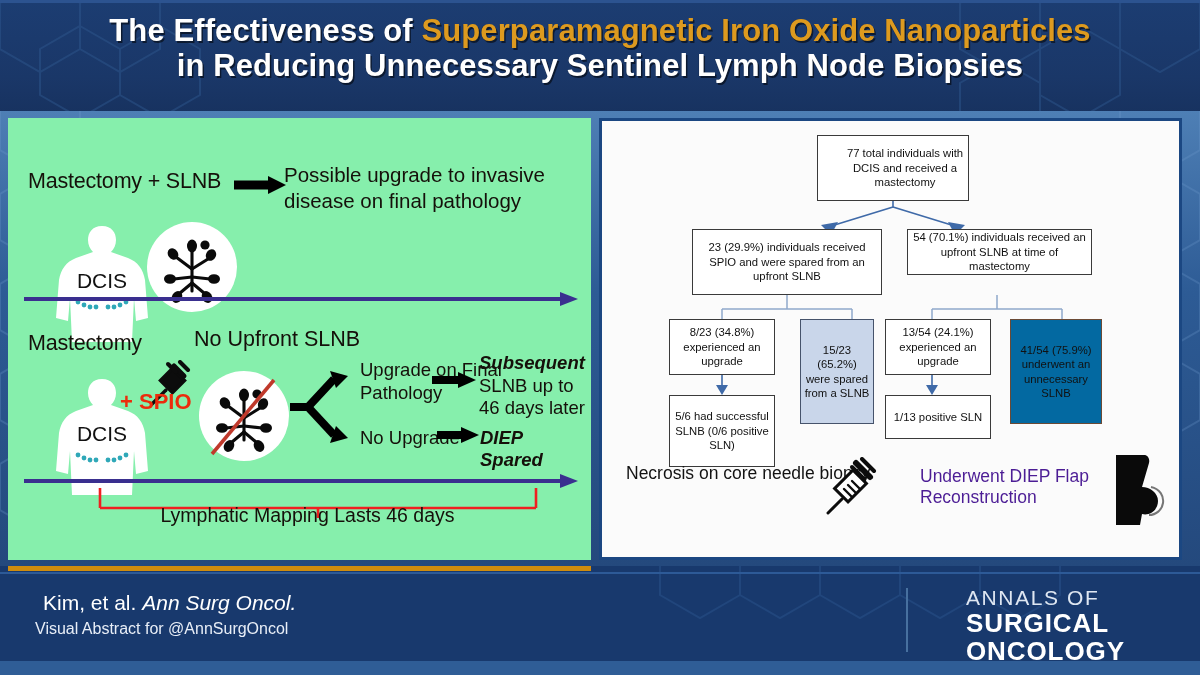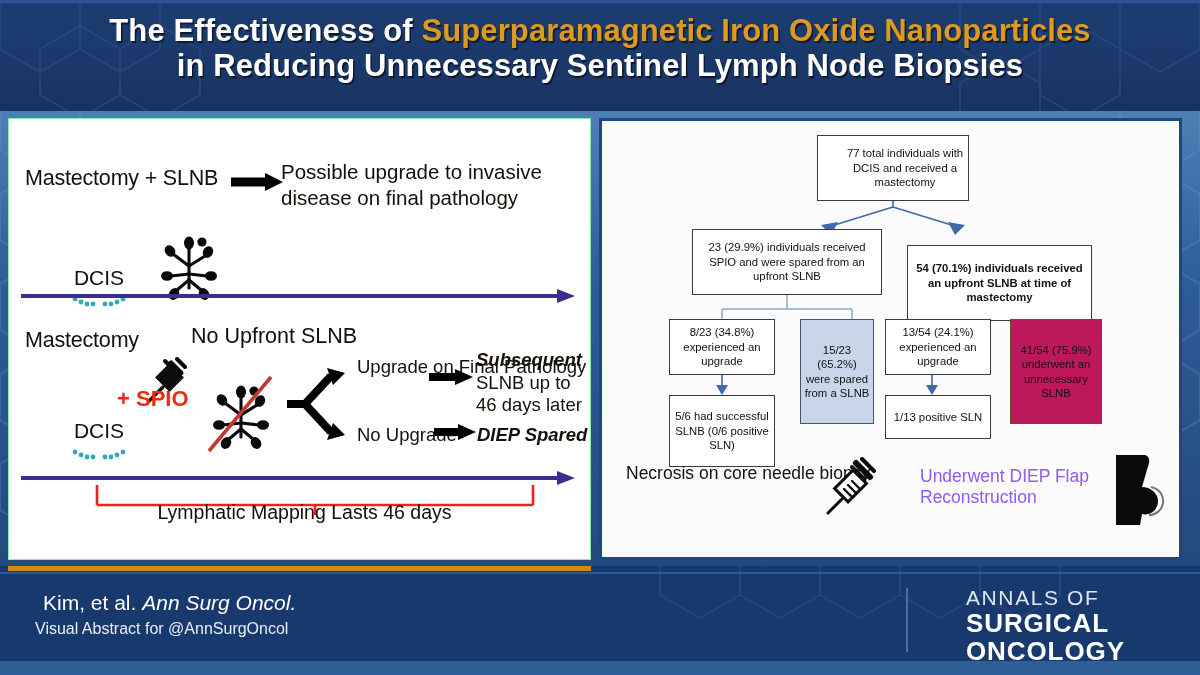--- a/index.html
+++ b/index.html
@@ -46,22 +46,22 @@
   
   #body-area {
     position: absolute; left: 0; top: 111px; width: 1200px; height: 455px;
     background: linear-gradient(180deg,#4e7fb5 0%, #2d5b95 40%, #24497d 100%);
   }
 
   
   #left-panel {
     position: absolute; left: 8px; top: 118px;
     width: 583px; height: 442px;
-    background: #ffffff;
-    border: 1px solid #86efac;
+    background: #86efac;
+    border: 4px solid #86efac;
     overflow: hidden;
   }
   .lbl { position: absolute; color: #15100a; font-weight: 500; }
   #lbl-mast-slnb { left: 16px; top: 47px; font-size: 21.5px; letter-spacing:-.2px;}
   #lbl-possible  { left: 272px; top: 40px; font-size: 20.5px; line-height: 1.28; width: 270px;}
   #lbl-mast2     { left: 16px; top: 209px; font-size: 21.5px; letter-spacing:-.2px;}
   #lbl-noupfront { left: 182px; top: 205px; font-size: 21.5px; line-height:1.18;}
   #lbl-spio      { left: 108px; top: 267px; font-size: 22px; color:#ec2b0c; font-weight:600;}
   #lbl-upgrade   { left: 348px; top: 237px; font-size: 18.5px; line-height: 1.22;}
   #lbl-noupgrade { left: 348px; top: 305px; font-size: 18.5px;}
@@ -88,27 +88,27 @@
     border: 1.4px solid #3a3a3a;
     background: #ffffff;
     display: flex; align-items: center; justify-content: center;
     text-align: center;
     font-size: 11.3px;
     line-height: 1.28;
     color: #111;
     padding: 2px 3px;
   }
   .fbox.blue { background: #c9d6ea; border-color:#46536b; }
-  .fbox.peach{ background: #be185d; border-color:#6b4a35; }
+  .fbox.peach{ background: #0369a1; border-color:#6b4a35; }
   #factors-title {
     position: absolute; left: 0; top: 312px; width: 583px; text-align: center;
     font-size: 19.5px; font-weight: bold; color: #0d0d0d;
   }
   #fact-left { position:absolute; left: 24px; top: 342px; font-size: 17.5px; line-height:1.22; color:#121212;}
-  #fact-right{ position:absolute; left: 318px; top: 345px; font-size: 17.5px; line-height:1.22; color:#8b5cf6;}
+  #fact-right{ position:absolute; left: 318px; top: 345px; font-size: 17.5px; line-height:1.22; color:#4c1d95;}
   .fact-icon { position: absolute; }
 
   
   #footer {
     position: absolute; left: 0; top: 566px; width: 1200px; height: 109px;
     background: #18396d;
     overflow: hidden;
   }
   .foot-orangebar { position:absolute; left:8px; top:0px; width:583px; height:5px; background:#cf8c0e;}
   .foot-topline  { position:absolute; left:0; top:6px; width:1200px; height:2px; background:#2d5a97;}
@@ -347,21 +347,21 @@
         <path d="M120,253 L120,266"></path>
         <path d="M330,253 L330,266"></path>
       </g>
       <path d="M114,264 L126,264 L120,274 Z" fill="#3f6aa8"></path>
       <path d="M324,264 L336,264 L330,274 Z" fill="#3f6aa8"></path>
     </svg>
 
     <div class="fbox" style="left:215px; top:14px; width:152px; height:66px;padding-left:27px;">77 total individuals with DCIS and received a mastectomy</div>
 
     <div class="fbox" style="left:90px; top:108px; width:190px; height:66px;">23 (29.9%) individuals received SPIO and were spared from an upfront SLNB</div>
-    <div class="fbox" style="left:305px; top:124px; width:185px; height:76px;font-weight:bold;">54 (70.1%) individuals received an upfront SLNB at time of mastectomy</div>
+    <div class="fbox" style="left:305px; top:108px; width:185px; height:46px;">54 (70.1%) individuals received an upfront SLNB at time of mastectomy</div>
 
     <div class="fbox" style="left:67px; top:198px; width:106px; height:56px;">8/23 (34.8%) experienced an upgrade</div>
     <div class="fbox blue" style="left:198px; top:198px; width:74px; height:105px;">15/23 (65.2%) were spared from a SLNB</div>
     <div class="fbox" style="left:283px; top:198px; width:106px; height:56px;">13/54 (24.1%) experienced an upgrade</div>
     <div class="fbox peach" style="left:408px; top:198px; width:92px; height:105px;">41/54 (75.9%) underwent an unnecessary SLNB</div>
 
     <div class="fbox" style="left:67px; top:274px; width:106px; height:72px;">5/6 had successful SLNB (0/6 positive SLN)</div>
     <div class="fbox" style="left:283px; top:274px; width:106px; height:44px;">1/13 positive SLN</div>
 
     <div id="fact-left">Necrosis on core needle biopsy</div>

